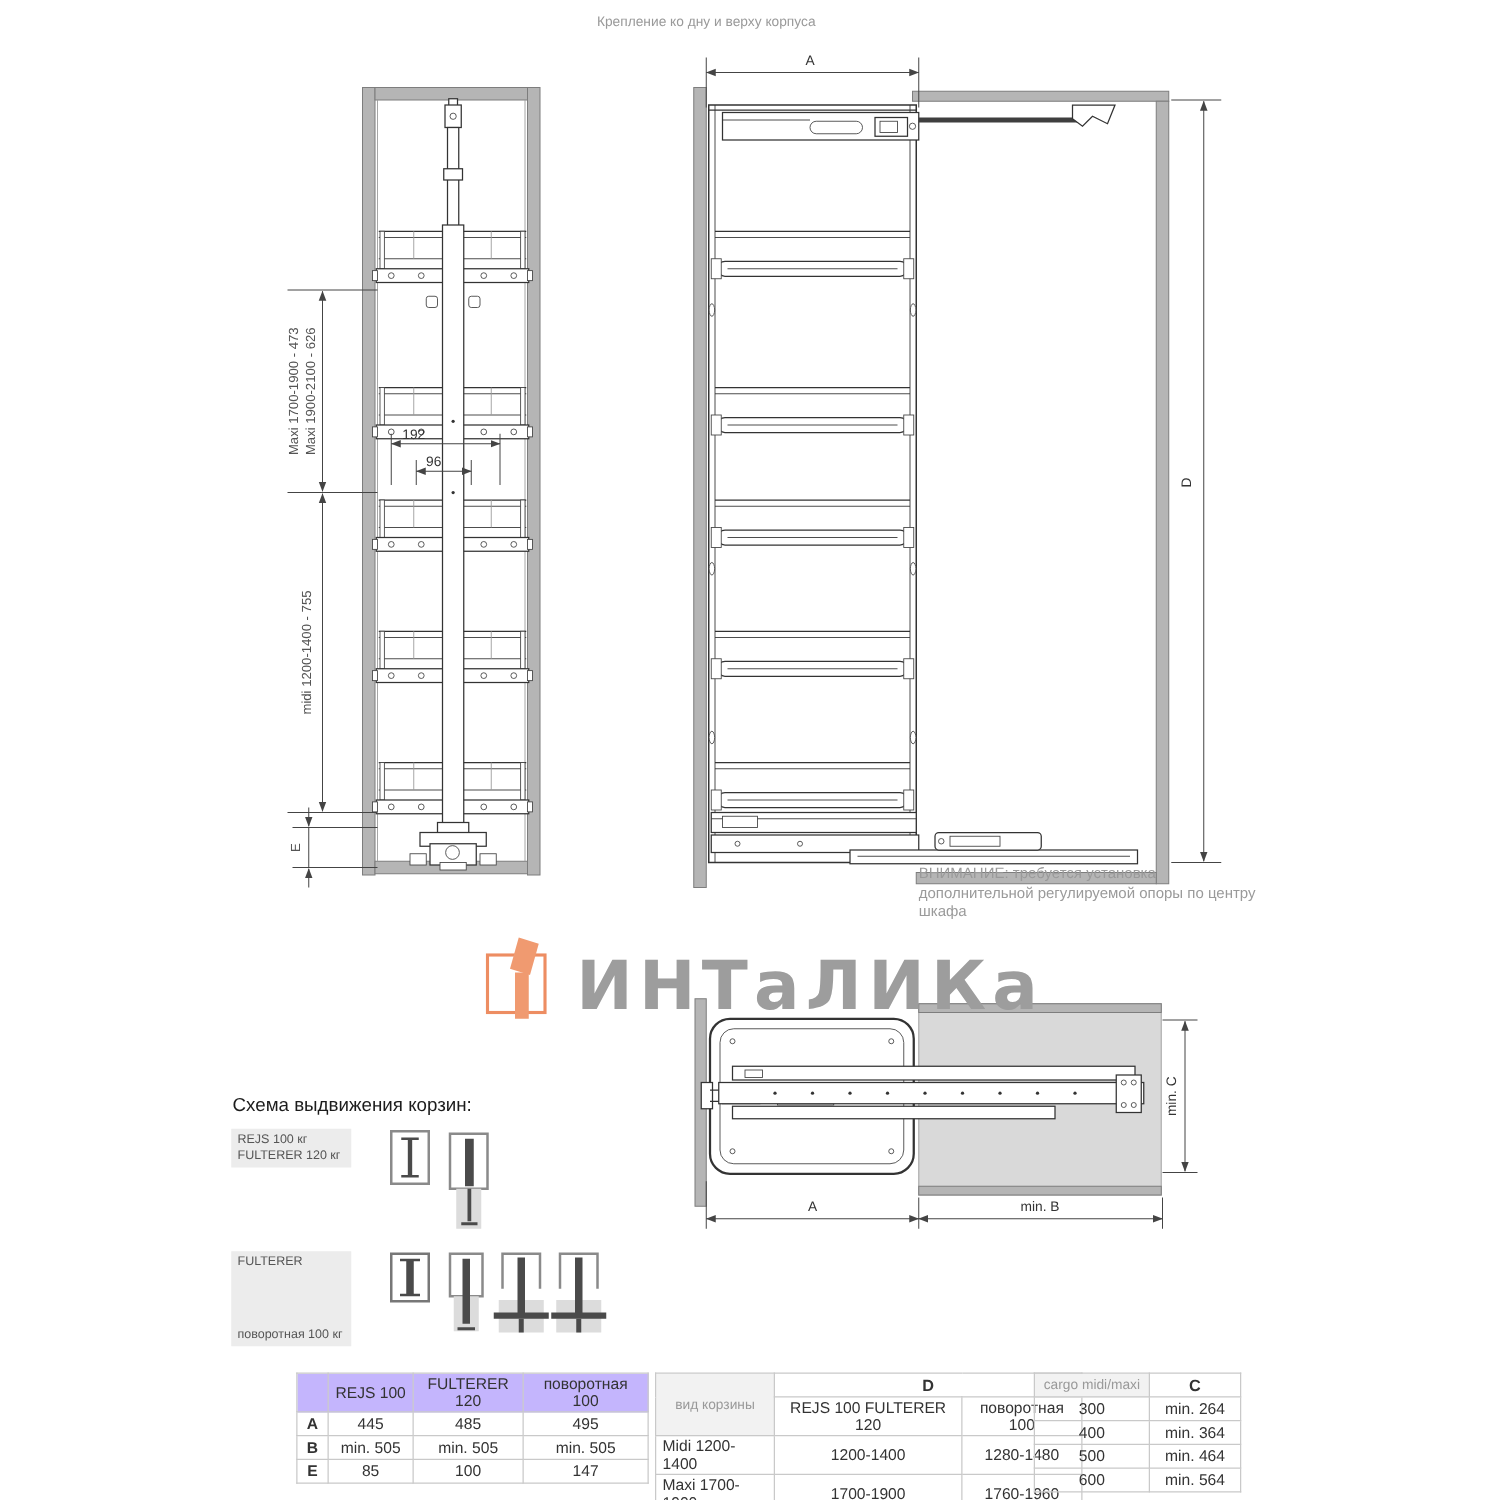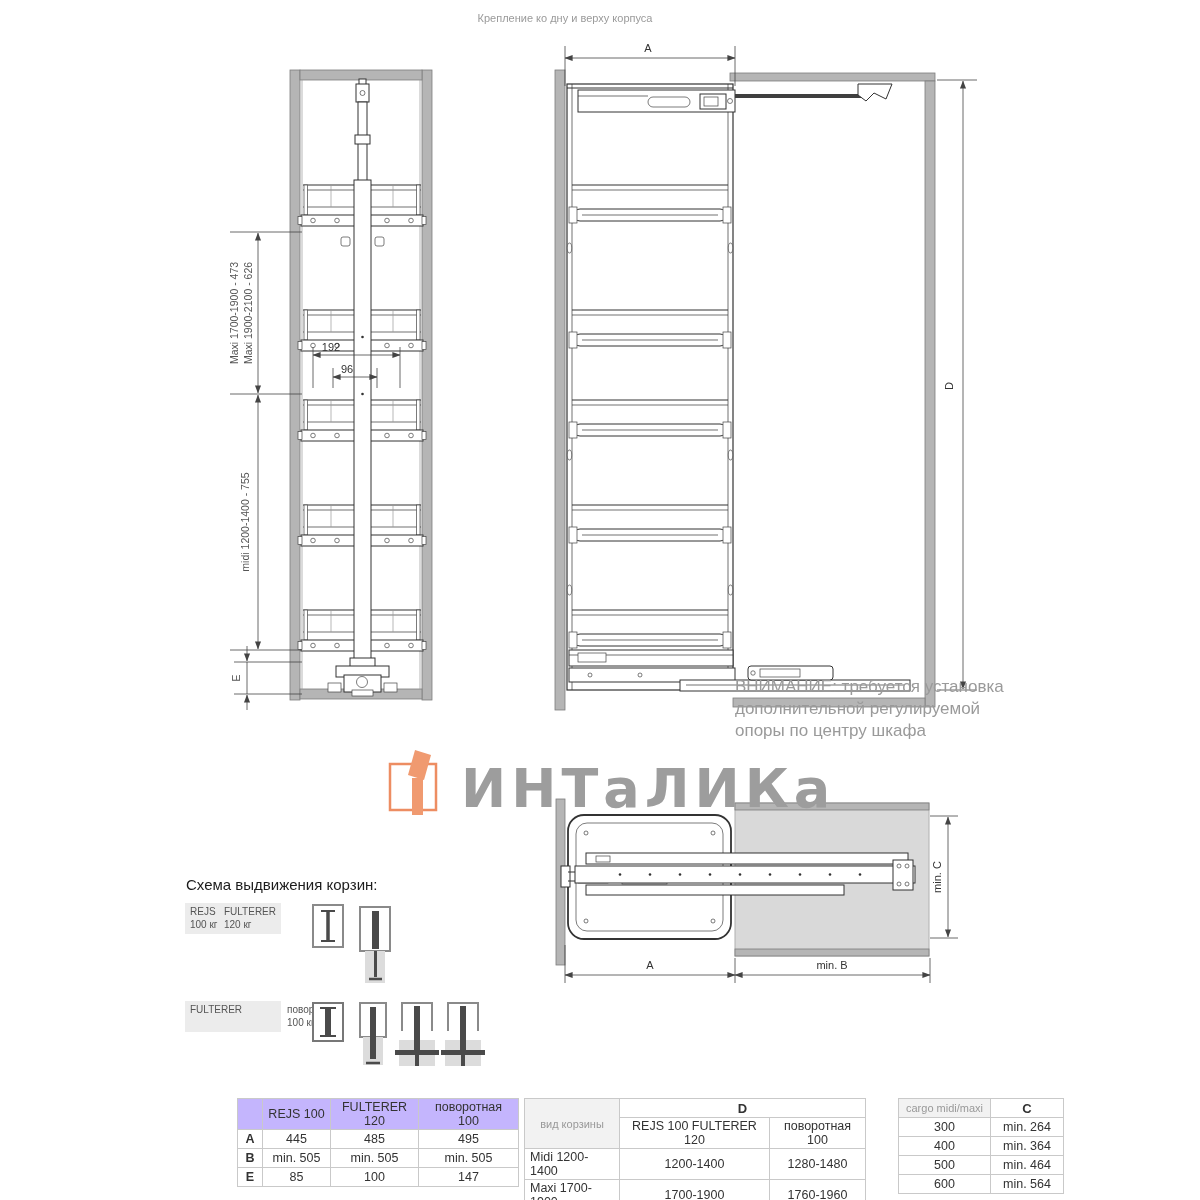--- a/index.html
+++ b/index.html
@@ -1,22 +1,22 @@
 <!DOCTYPE html>
 <html><head>
 <meta charset="utf-8">
 <style>
   html,body{margin:0;padding:0;background:#fff;}
   .canvas{position:relative;width:1172px;height:1200px;background:#fff;overflow:hidden;
           font-family:"Liberation Sans",sans-serif;}
   .abs{position:absolute;}
   .top-note{left:455px;top:12px;width:220px;text-align:center;font-size:11px;color:#9a9a9a;}
-  .warning-note{left:735px;top:676px;width:272px;font-size:17px;color:#9a9a9a;line-height:1.3;}
+  .warning-note{left:735px;top:691px;width:272px;font-size:12px;color:#9a9a9a;line-height:1.3;}
   .schema-heading{left:186px;top:876px;font-size:15px;color:#1c1c1c;}
-  .schema-label{display:flex;flex-direction:row;background:#ececec;color:#555;
+  .schema-label{display:flex;flex-direction:column;background:#ececec;color:#555;
                 font-size:10px;line-height:1.25;padding:3px 5px;width:86px;}
   .logo{left:387px;top:748px;display:inline-flex;align-items:flex-end;z-index:5;}
   .logo-text{font-family:"DejaVu Sans",sans-serif;font-weight:bold;font-size:54px;
              color:#9d9d9d;letter-spacing:5px;line-height:1;margin-left:14px;margin-bottom:2px;}
   
   svg .p{fill:#b5b5b5;stroke:#7d7d7d;stroke-width:0.8;}
   svg .wb{fill:#fff;stroke:#333;stroke-width:1;}
   svg .wb2{fill:#fff;stroke:#333;stroke-width:1.8;}
   svg .wbt{fill:#fff;stroke:#444;stroke-width:0.7;}
   svg .ln{stroke:#333;stroke-width:1;fill:none;}
@@ -27,21 +27,21 @@
   svg text.dlv{font:10.5px "Liberation Sans",sans-serif;fill:#555;}
   
   .spec-table{border-collapse:collapse;}
   .spec-table td,.spec-table th{border:1px solid #c9c9c9;font:12.5px "Liberation Sans",sans-serif;
       color:#333;text-align:center;padding:1px 4px;height:16px;font-weight:normal;}
   .spec-table .hdr{background:#c4b5fd;}
   .spec-table .gray-h{color:#999;font-size:11px;background:#f2f2f2;}
   .spec-table .big-h{font-weight:bold;font-size:13px;}
   .spec-table .rl{font-weight:bold;}
   .spec-table .lft{text-align:left;padding-left:5px;}
-  .t1{left:237px;top:1098px;} .t2{left:524px;top:1098px;} .t3{left:898px;top:1098px;}
+  .t1{left:237px;top:1098px;} .t2{left:524px;top:1098px;} .t3{left:827px;top:1098px;}
 </style>
 </head>
 <body>
 
 <div class="canvas">
 
   <div class="abs top-note">Крепление ко дну и верху корпуса</div>
 
   <svg class="abs" style="left:0;top:0;" width="1200" height="1200" viewBox="0 0 1200 1200">
     <defs>

